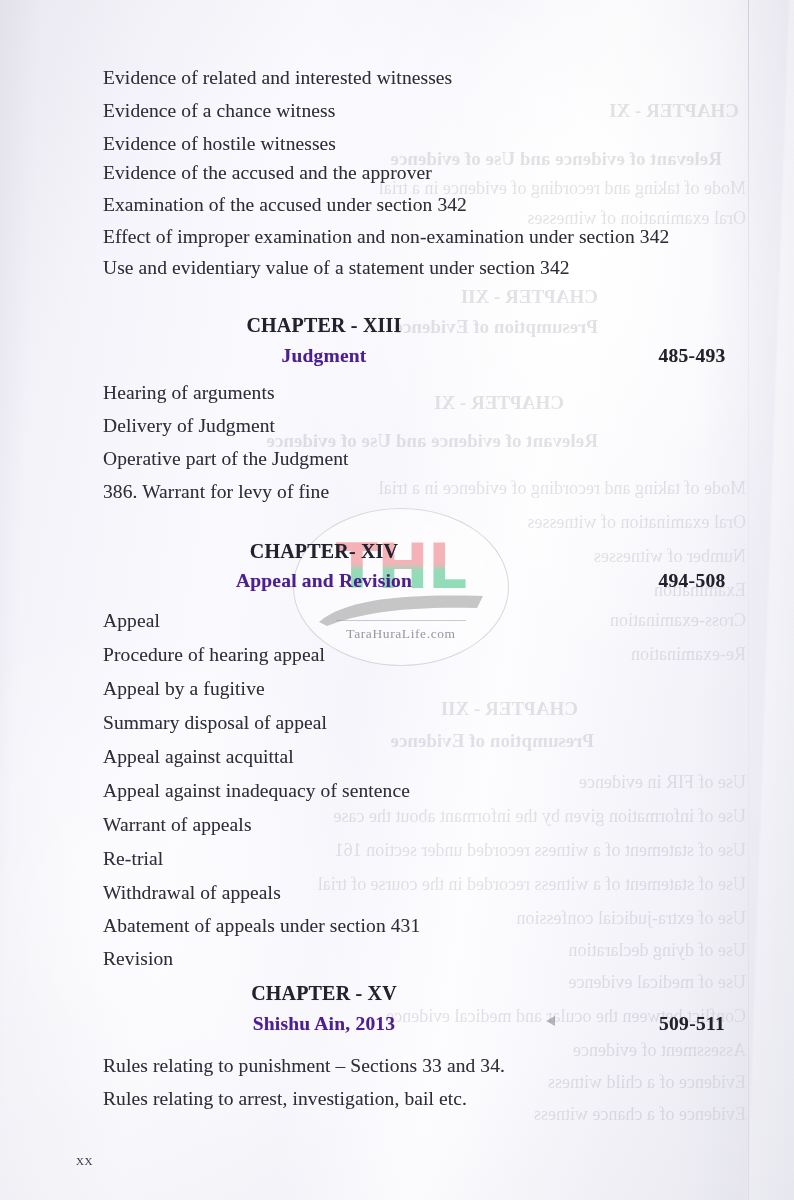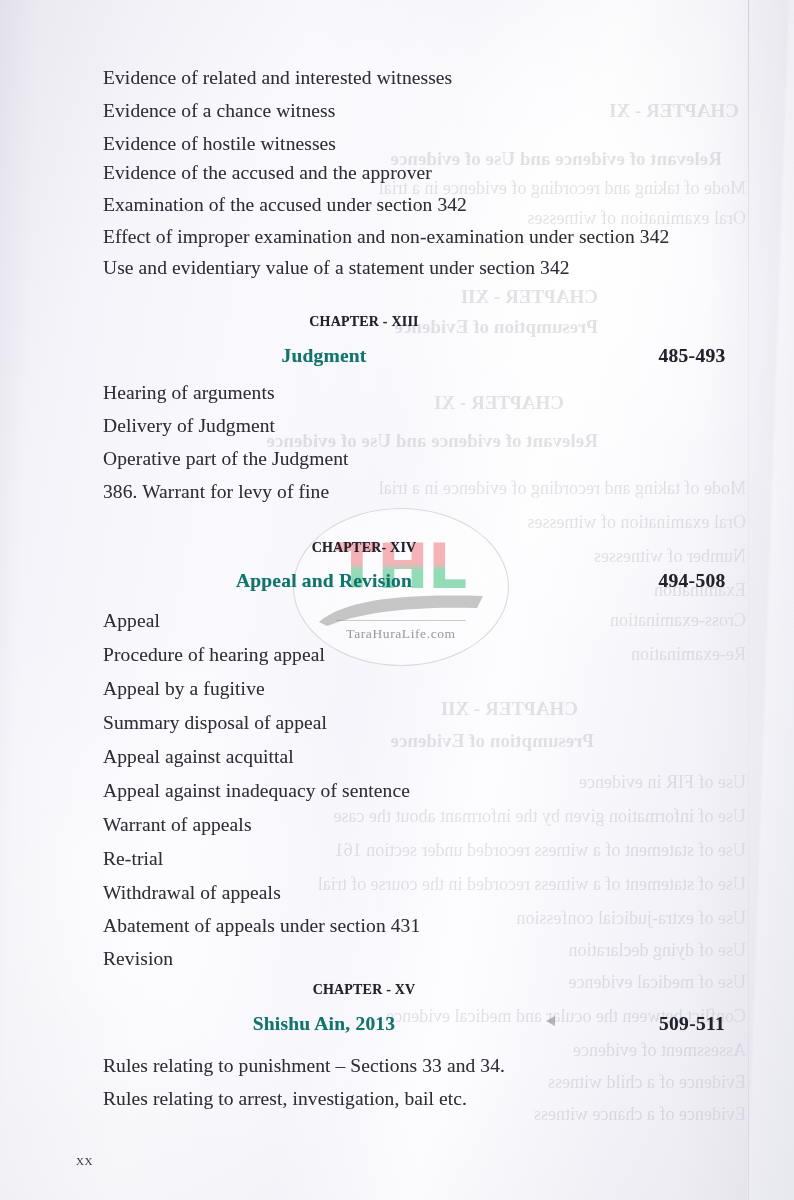--- a/index.html
+++ b/index.html
@@ -96,36 +96,35 @@
     position: absolute;
     left: 0;
     width: 794px;
     height: 62px;
   }
   .chapter-title {
     position: absolute;
     left: 0;
     width: 648px;
     text-align: center;
-    font-size: 14px;
+    font-size: 20px;
     font-weight: bold;
     letter-spacing: 0.2px;
     color: #22222c;
     text-shadow: 0 0 0.7px rgba(40,40,55,0.35);
-    margin-left: 40px;
   }
   .chapter-sub {
     position: absolute;
     left: 0;
     width: 648px;
     text-align: center;
     font-size: 19.5px;
     font-weight: bold;
     letter-spacing: 0.2px;
-    color: #0f766e;
+    color: #4c1d95;
     text-shadow: 0 0 0.7px rgba(40,40,55,0.35);
   }
   .chapter-pages {
     position: absolute;
     left: 636px;
     width: 112px;
     text-align: center;
     font-size: 19.5px;
     font-weight: bold;
     letter-spacing: 0.3px;

